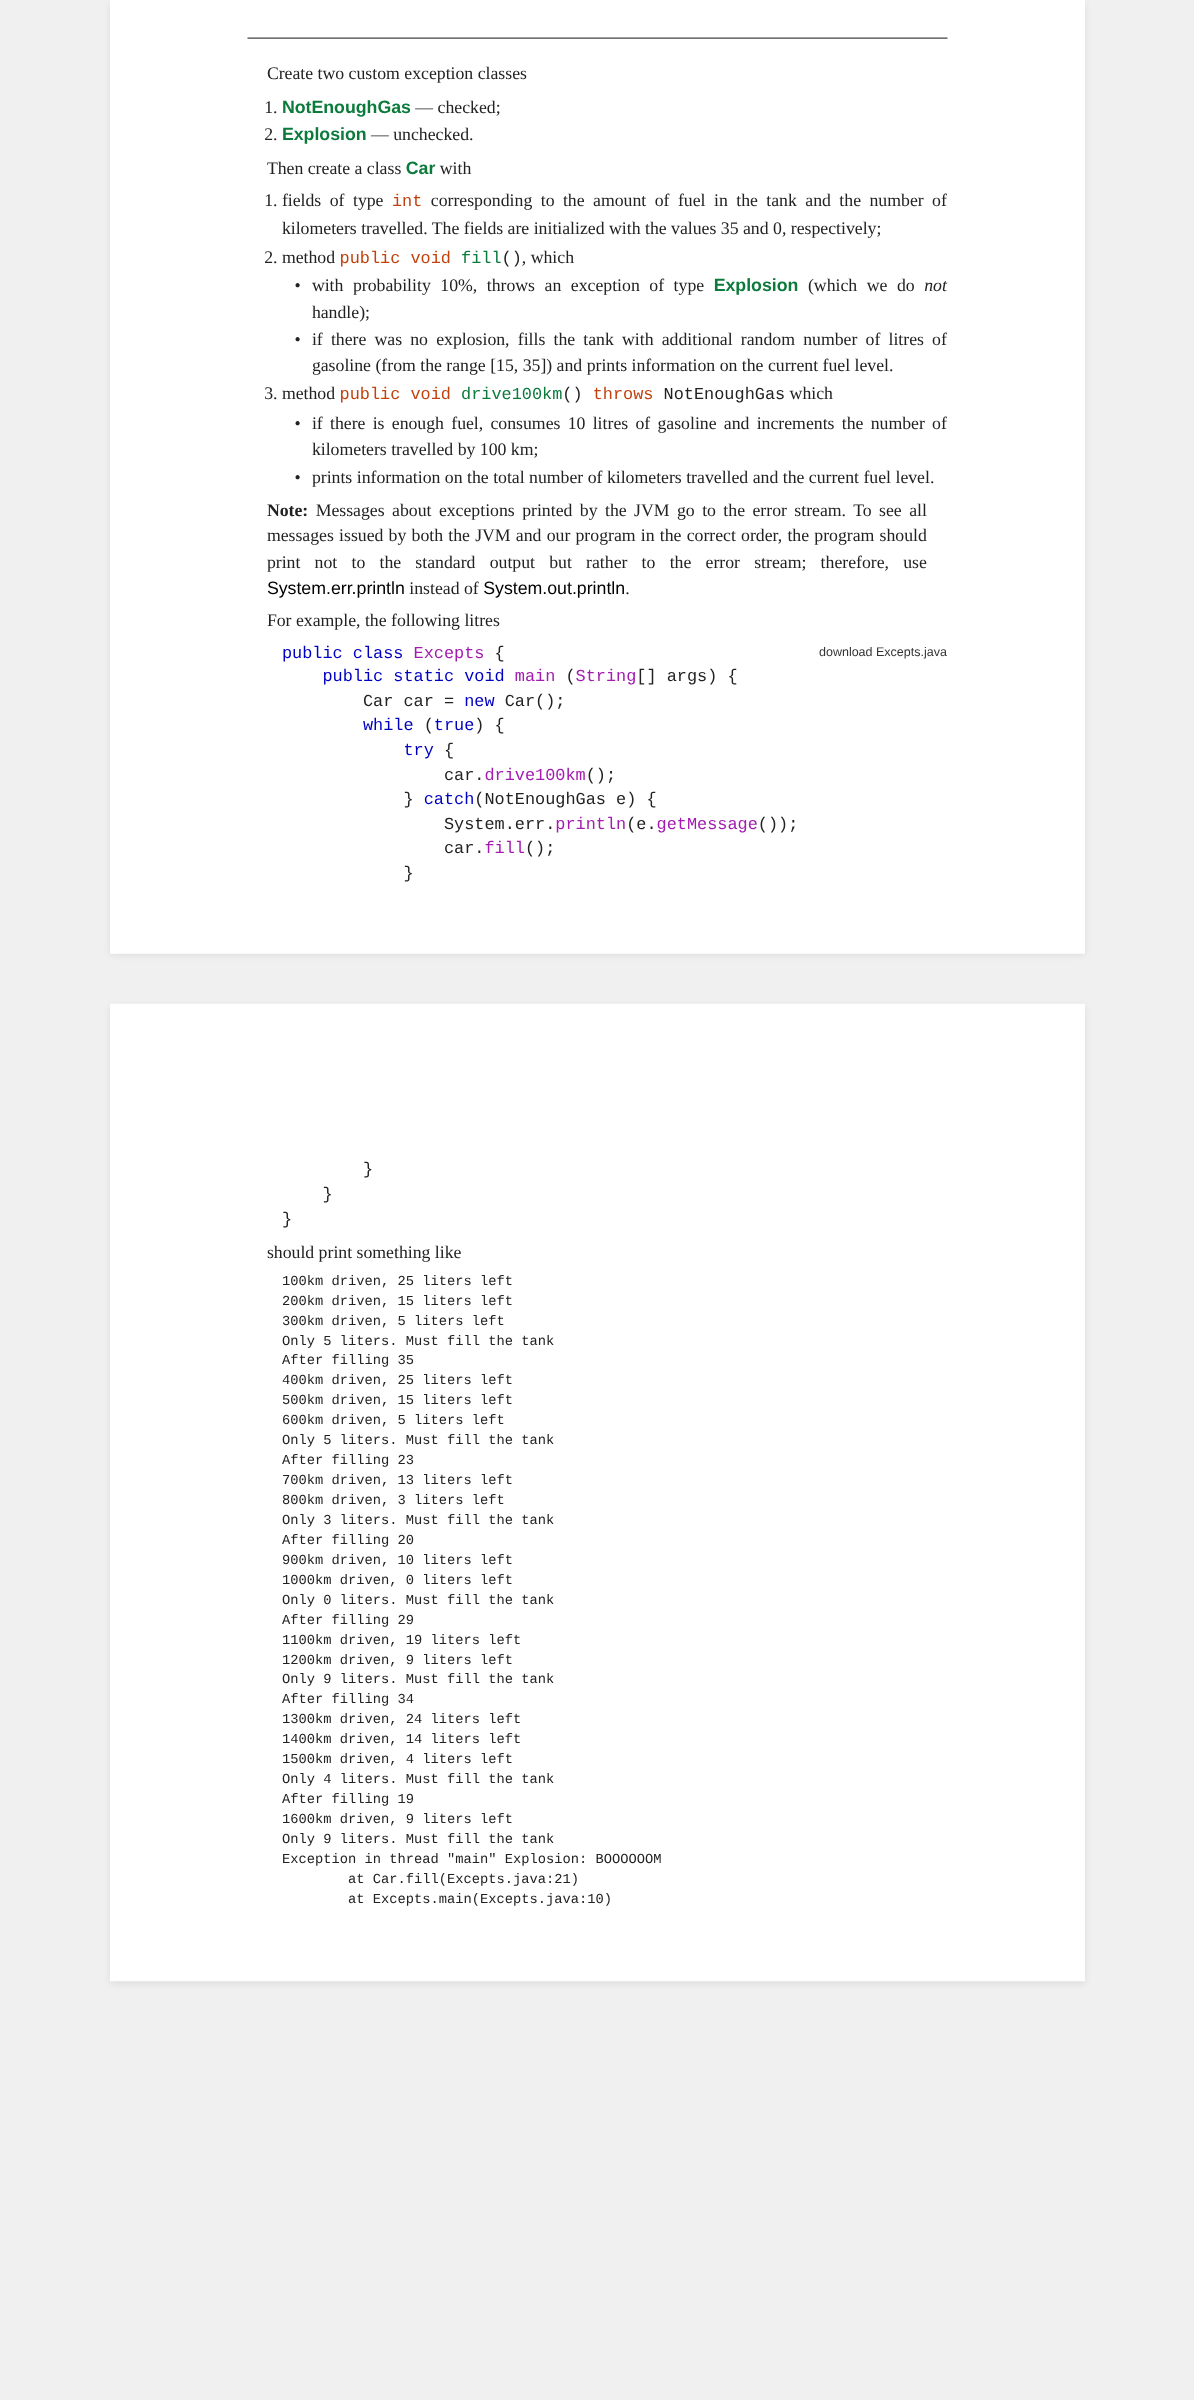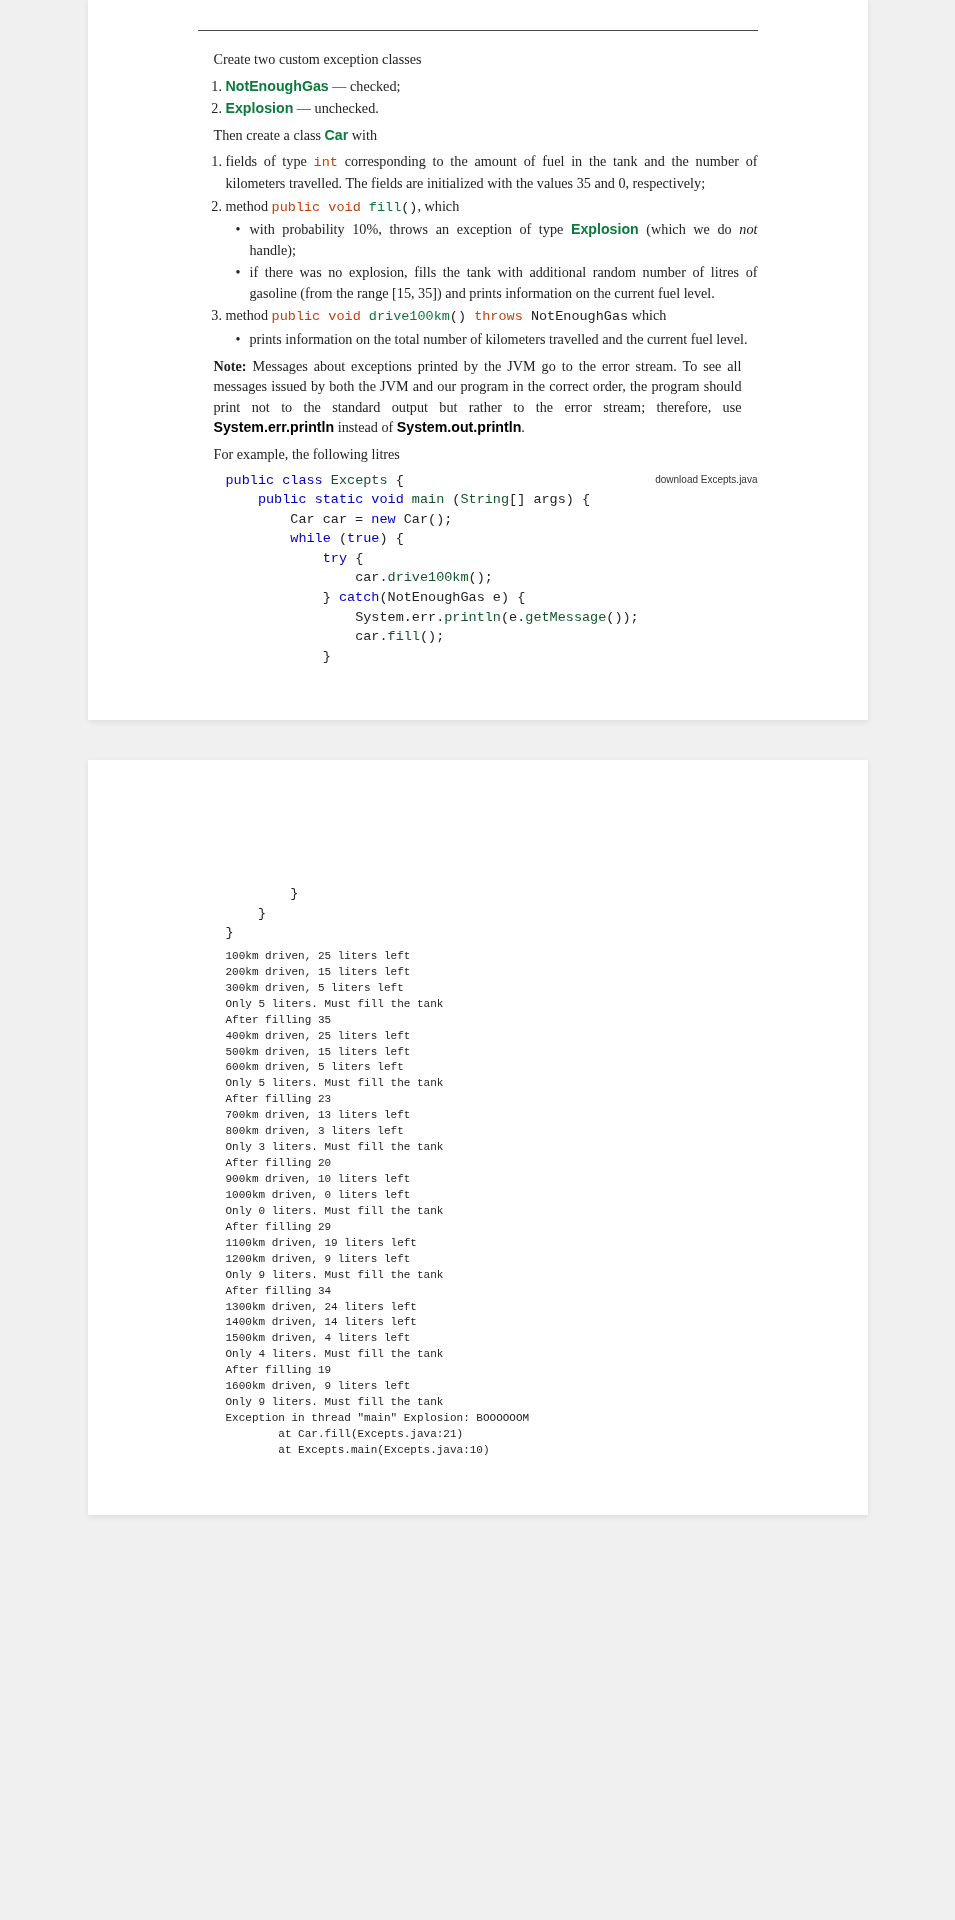--- a/index.html
+++ b/index.html
@@ -25,42 +25,42 @@
   .ol .li { margin: 2px 0; text-align: justify; }
   .ul { padding-left: 24px; margin: 2px 0; list-style: none; }
   .ul .li { position: relative; margin: 2px 0; text-align: justify; }
   .ul .li::before {
     content: "•";
     position: absolute;
     left: -14px;
     top: 0;
   }
   .sans-b { font-family: Arial, Helvetica, sans-serif; font-weight: bold; color: #0b7a3b; }
-  .sans-b-black { font-family: Arial, Helvetica, sans-serif; font-weight: bold; color: #000; }
+  .sans-b-black { font-family: Arial, Helvetica, sans-serif; font-weight: normal; color: #000; }
   .tt { font-family: "Courier New", monospace; font-size: 13.5px; }
   .kw-blue { color: #c2410c; }
   .kw-green { color: #0b7a3b; }
   .em { font-style: italic; }
   .dash { color: #444; }
   .download {
     font-size: 10px;
     float: right;
     margin-top: 2px;
     color: #333;
     font-family: Arial, sans-serif;
   }
   .code {
     font-family: "Courier New", monospace;
     font-size: 13.5px;
     white-space: pre;
     margin: 4px 0 4px 28px;
     line-height: 1.45;
   }
   .code .c-blue { color: #0000c0; }
-  .code .c-green { color: #14532d; }
+  .code .c-green { color: #a21caf; }
   .output {
     font-family: "Courier New", monospace;
     font-size: 11px;
     white-space: pre;
     margin: 6px 0 6px 28px;
     line-height: 1.45;
   }
   .li-num { display: list-item; list-style: decimal; }
   ol.ol { list-style: decimal; }
   .hr-top { border-top: 1px solid #444; margin-bottom: 18px; }
@@ -97,20 +97,21 @@
         <li class="li">
           <span>with probability 10%, throws an exception of type </span><span class="sans-b">Explosion</span><span> (which we do </span><span class="em">not</span><span> handle);</span>
         </li>
         <li class="li">if there was no explosion, fills the tank with additional random number of litres of gasoline (from the range [15, 35]) and prints information on the current fuel level.</li>
       </ul>
     </li>
 
     <li class="li li-num">
       <span>method </span><span class="tt"><span class="kw-blue">public</span> <span class="kw-blue">void</span> <span class="kw-green">drive100km</span><span>()</span> <span class="kw-blue">throws</span> <span>NotEnoughGas</span></span><span> which</span>
       <ul class="ul">
+        <li class="li">if there is enough fuel, consumes 10 litres of gasoline and increments the number of kilometers travelled by 100 km;</li>
         <li class="li">prints information on the total number of kilometers travelled and the current fuel level.</li>
       </ul>
     </li>
   </ol>
 
   <div class="p">
     <b>Note:</b><span> Messages about exceptions printed by the JVM go to the error stream. To see all messages issued by both the JVM and our program in the correct order, the program should print not to the standard output but rather to the error stream; therefore, use </span><span class="sans-b-black">System.err.println</span><span> instead of </span><span class="sans-b-black">System.out.println</span><span>.</span>
   </div>
 
   <div class="p">For example, the following litres</div>
@@ -127,20 +128,21 @@
                 <span>System.err.</span><span class="c-green">println</span><span>(e.</span><span class="c-green">getMessage</span><span>());</span>
                 <span>car.</span><span class="c-green">fill</span><span>();</span>
             <span>}</span></div>
 </div>
 
 <div class="page" style="padding-top:120px;">
   <div class="code"><span>        }</span>
 <span>    }</span>
 <span>}</span></div>
 
+  <div class="p">should print something like</div>
 
   <div class="output" id="output-block">100km driven, 25 liters left
 200km driven, 15 liters left
 300km driven, 5 liters left
 Only 5 liters. Must fill the tank
 After filling 35
 400km driven, 25 liters left
 500km driven, 15 liters left
 600km driven, 5 liters left
 Only 5 liters. Must fill the tank

